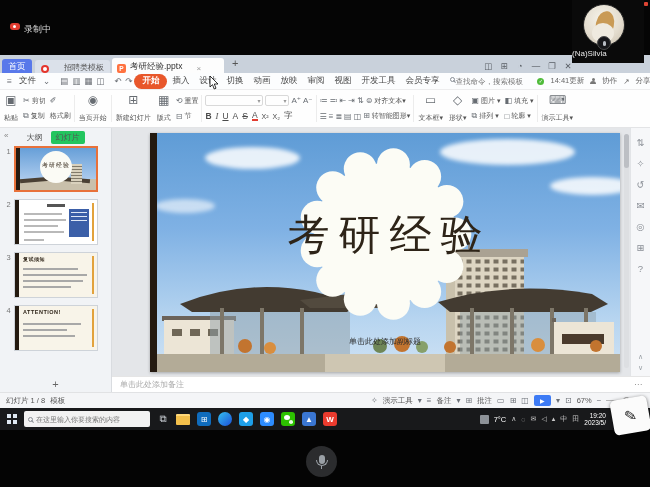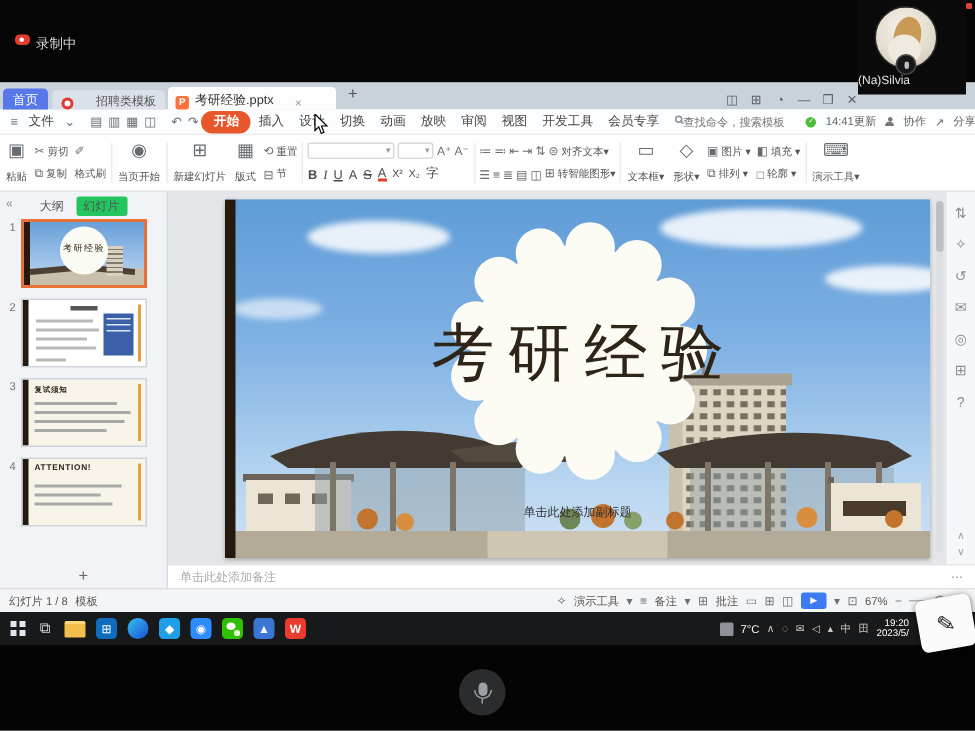--- a/index.html
+++ b/index.html
@@ -533,20 +533,24 @@
     </span>
   </div>
 
   <div id="taskbar">
     <span id="startbtn">
         <i></i>
         <i></i>
         <i></i>
         <i></i>
       </span>
+    <span id="tsearch">
+      <span class="mag"></span>
+      <input placeholder="在这里输入你要搜索的内容" style="">
+    </span>
     <span id="ic-task" class="tico">⧉</span>
     <span id="ic-folder" class="tico"></span>
     <span id="ic-store" class="tico">⊞</span>
     <span id="ic-edge" class="tico"></span>
     <span id="ic-qq" class="tico">◆</span>
     <span id="ic-meet" class="tico">◉</span>
     <span id="ic-wechat" class="tico"></span>
     <span id="ic-photos" class="tico">▲</span>
     <span id="ic-wps" class="tico">W</span>
     <span id="tray">

